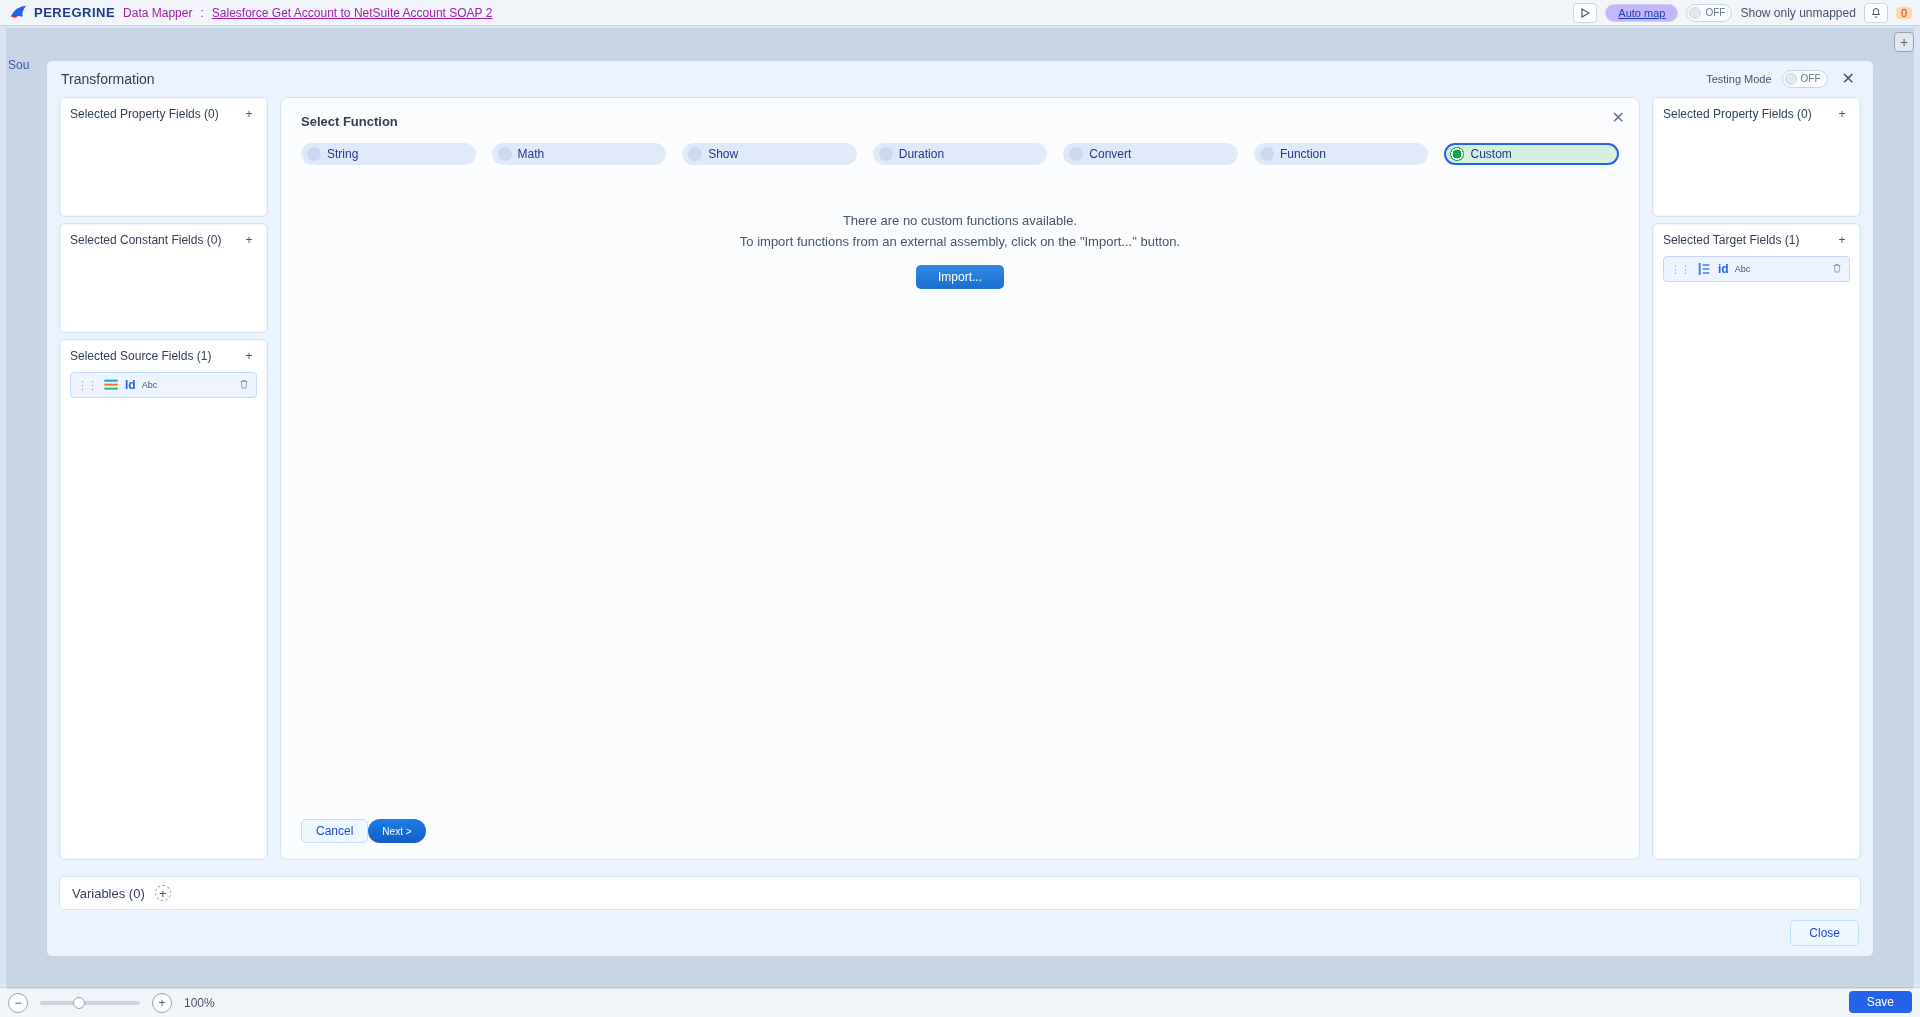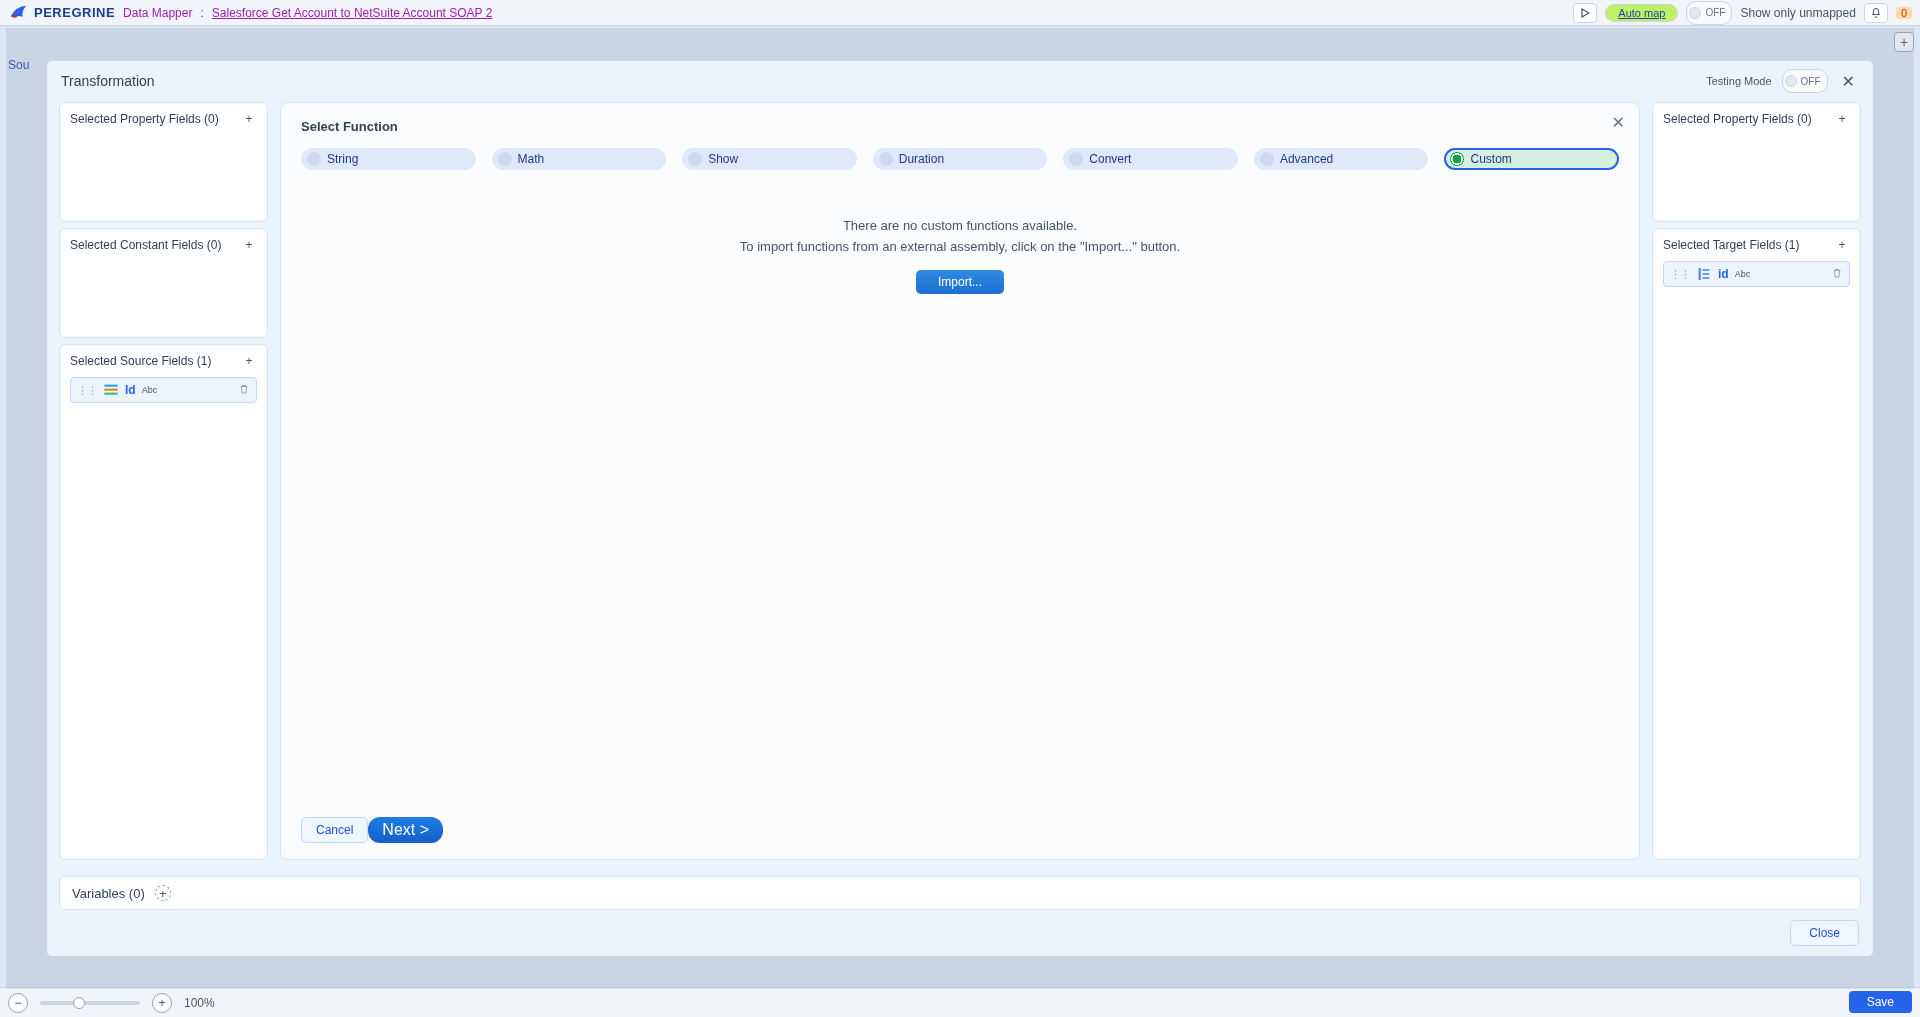--- a/index.html
+++ b/index.html
@@ -35,26 +35,26 @@
 .logo svg { width: 22px; height: 22px; }
 .crumb { color: #a21caf; }
 .topbar .spacer { flex: 1; }
 .top-icon {
   display: flex; align-items: center; justify-content: center;
   width: 24px; height: 20px; border: 1px solid #cbd5e1; border-radius: 4px;
   background: #fff; color: #475569;
 }
 .automap {
   padding: 2px 12px; border: 1px solid #cbd5e1; border-radius: 10px;
-  background: #bef264; color: #1e40af; font-size: 11px; text-decoration: underline;
+  background: #c4b5fd; color: #1e40af; font-size: 11px; text-decoration: underline;
 }
 .toggle-pill {
   display: inline-flex; align-items: center;
   border: 1px solid #cbd5e1; border-radius: 10px;
-  background: #f8fafc; height: 24px; padding: 0 6px 0 2px; gap: 4px;
+  background: #f8fafc; height: 18px; padding: 0 6px 0 2px; gap: 4px;
   font-size: 10px; color: #64748b;
 }
 .toggle-dot {
   width: 12px; height: 12px; border-radius: 50%; background: #e2e8f0;
   border: 1px solid #cbd5e1;
 }
 .warn { background:#fed7aa; color:#c2410c; padding: 0 5px; border-radius:4px; font-size:11px; }
 
 
 .backdrop {
@@ -224,21 +224,21 @@
 }
 .card-footer {
   display:flex; justify-content:flex-start; margin-top:auto; padding-top: 10px;
 }
 .cancel-btn {
   background:#eef6ff; border:1px solid #bfdbfe; color:#1d4ed8;
   border-radius:5px; padding: 4px 14px; font-size:12px; cursor:pointer;
 }
 .next-btn {
   background: linear-gradient(#1e7de6,#155ec7); color:#fff;
-  border:none; border-radius:12px; padding: 4px 14px; font-size:16px; cursor:pointer;
+  border:none; border-radius:12px; padding: 4px 14px; font-size:10px; cursor:pointer;
 }
 
 .variables-bar {
   margin: 8px 12px 0 12px;
   background:#fff; border:1px solid #d8e3f0; border-radius:6px;
   padding: 8px 12px; display:flex; align-items:center; gap:10px;
   font-size:13px; color:#334155;
 }
 .modal-footer {
   display:flex; justify-content:flex-end; padding: 10px 14px;
@@ -369,21 +369,21 @@
               <div class="cat">
                 <span class="radio"></span>
                 <span>Duration</span>
               </div>
               <div class="cat">
                 <span class="radio"></span>
                 <span>Convert</span>
               </div>
               <div class="cat">
                 <span class="radio"></span>
-                <span>Advanced</span>
+                <span>Function</span>
               </div>
               <div class="cat active">
                 <span class="radio"></span>
                 <span>Custom</span>
               </div>
             </div>
 
           <div class="empty-zone">
             <div>There are no custom functions available.</div>
             <div>To import functions from an external assembly, click on the "Import..." button.</div>

